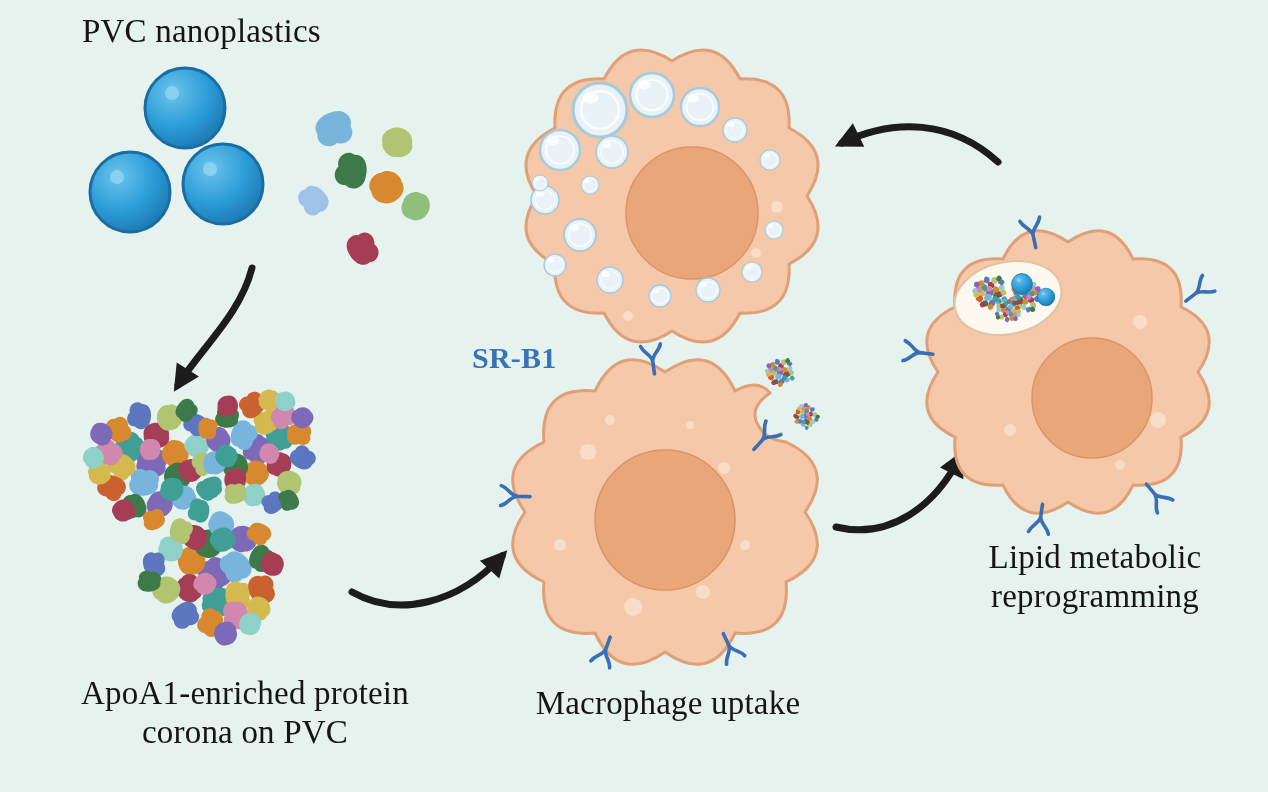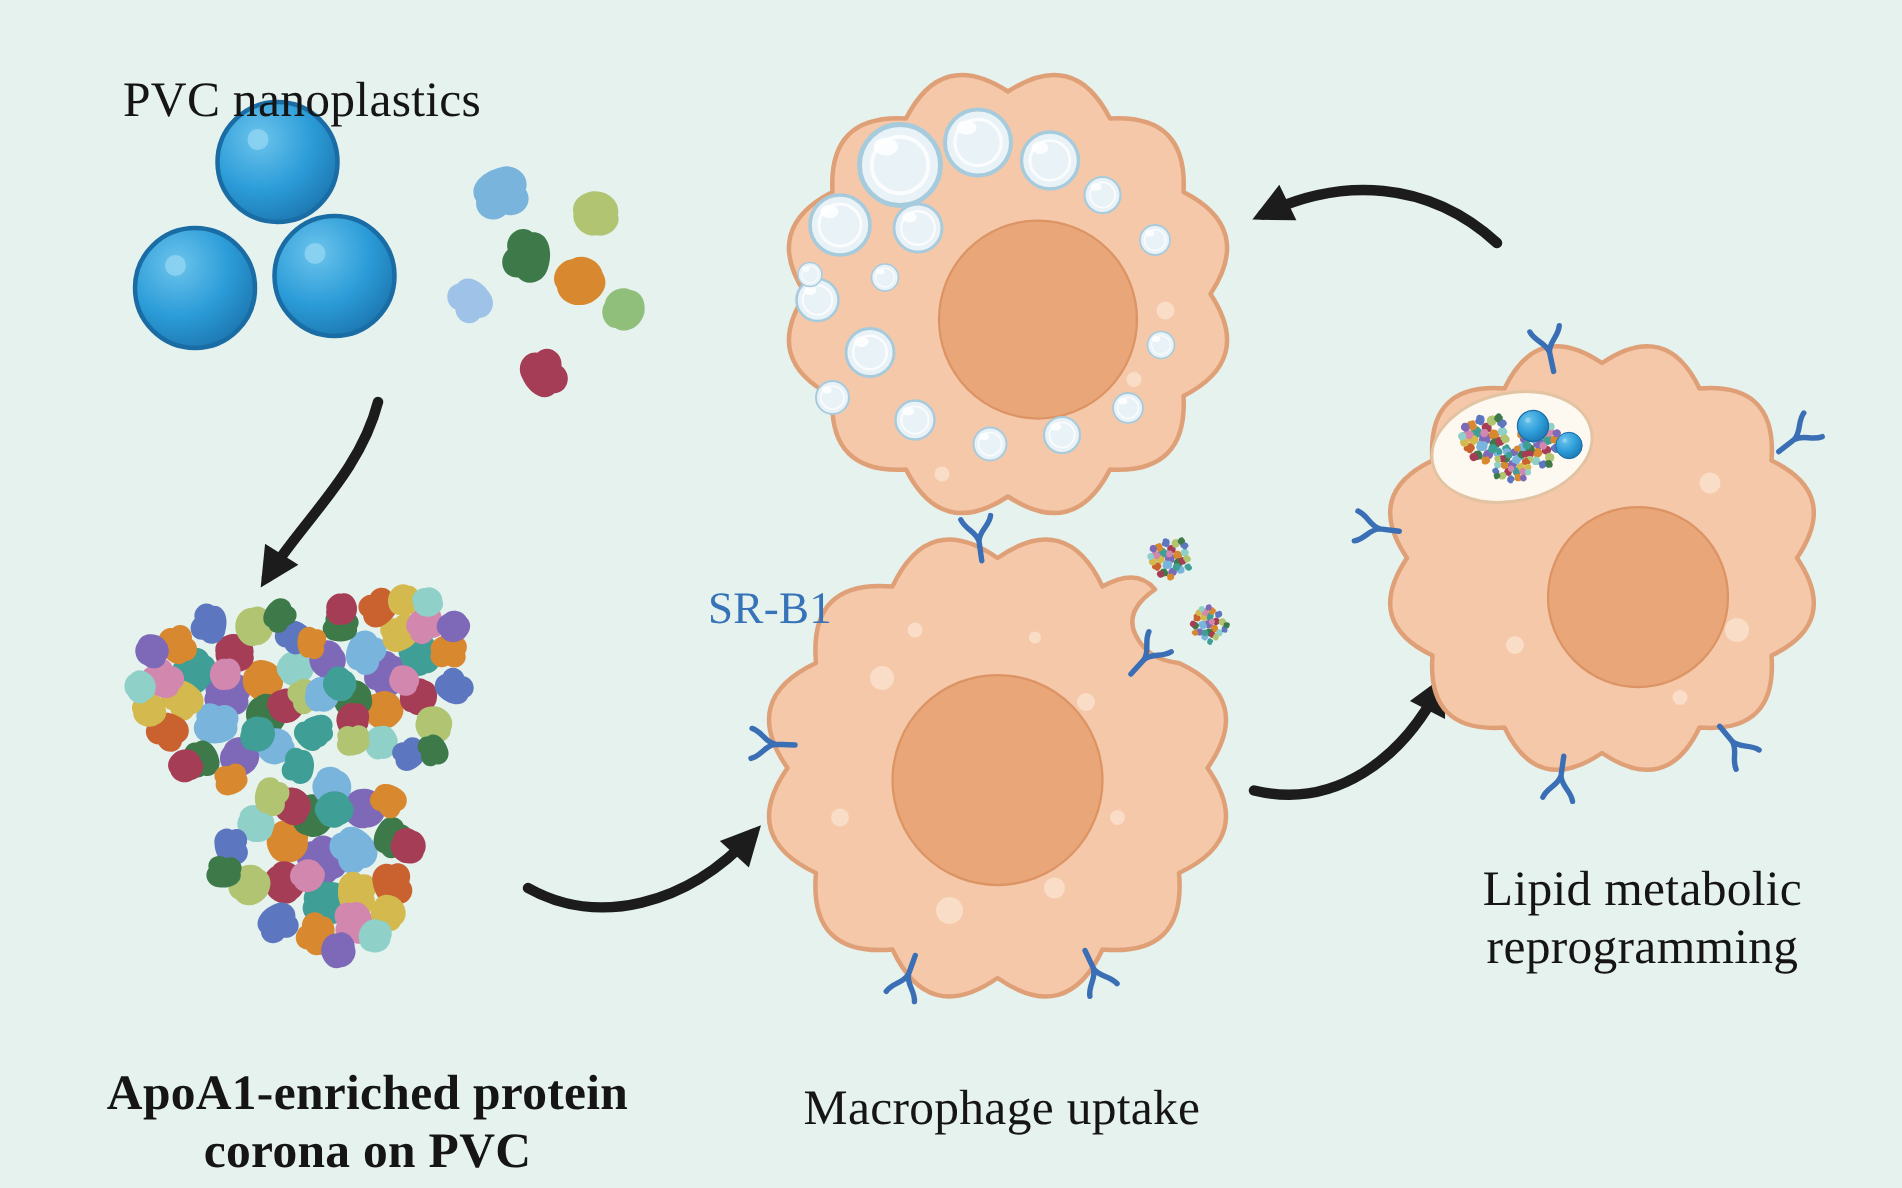--- a/index.html
+++ b/index.html
@@ -22,21 +22,21 @@
   }
   html,body{margin:0;padding:0;}
   .canvas{
     position:relative;width:1268px;height:792px;overflow:hidden;
     background:var(--background);
     font-family:"Liberation Serif", serif;
   }
   .canvas svg{position:absolute;left:0;top:0;}
   .label{
     position:absolute;color:var(--label-text);
-    font-size:33px;line-height:1.18;letter-spacing:0.2px;margin-top:36px;
+    font-size:33px;line-height:1.18;letter-spacing:0.2px;
   }
   .center{text-align:center;}
   #lbl-srb1{color:var(--sr-b1-text);font-size:30px;}
   .cell-body{fill:var(--cell-body);stroke:var(--cell-outline);stroke-width:3;stroke-linejoin:round;}
   .nucleus{fill:var(--nucleus);stroke:var(--nucleus-outline);stroke-width:1.5;}
   .vacuole{fill:var(--vacuole);}
   .arrow{fill:none;stroke:var(--arrow);stroke-width:7;stroke-linecap:round;}
   .arrowhead{fill:var(--arrow);}
   .receptor-path{stroke:var(--receptor);stroke-width:3.6;fill:none;stroke-linecap:round;}
   .droplet{fill:var(--lipid-droplet);stroke:var(--lipid-droplet-outline);stroke-width:1.2;}
@@ -210,21 +210,21 @@
     <g>
       <use href="#corona-cluster" transform="translate(152,462)"></use>
       <use href="#corona-cluster" transform="translate(258,450) rotate(115) scale(0.95)"></use>
       <use href="#corona-cluster" transform="translate(214,574) rotate(230) scale(1.05)"></use>
     </g>
   </svg>
 
   <div class="label" id="lbl-pvc" style="left:82px;top:12px;width:340px;">PVC nanoplastics</div>
 
 
-  <div class="label" id="lbl-srb1" style="left:472px;top:352px;width:130px;">SR-B1</div>
-
-  <div class="label center" id="lbl-apoa1" style="left:60px;top:674px;width:370px;font-weight:bold;">ApoA1-enriched protein corona on PVC</div>
+  <div class="label" id="lbl-srb1" style="left:472px;top:340px;width:130px;font-weight:bold;">SR-B1</div>
+
+  <div class="label center" id="lbl-apoa1" style="left:60px;top:674px;width:370px;">ApoA1-enriched protein corona on PVC</div>
 
   <div class="label center" id="lbl-lipid" style="left:955px;top:538px;width:280px;">Lipid metabolic reprogramming</div>
 
   <div class="label center" id="lbl-macro" style="left:508px;top:684px;width:320px;">Macrophage uptake</div>
 
 </div>
 
 </body></html>

